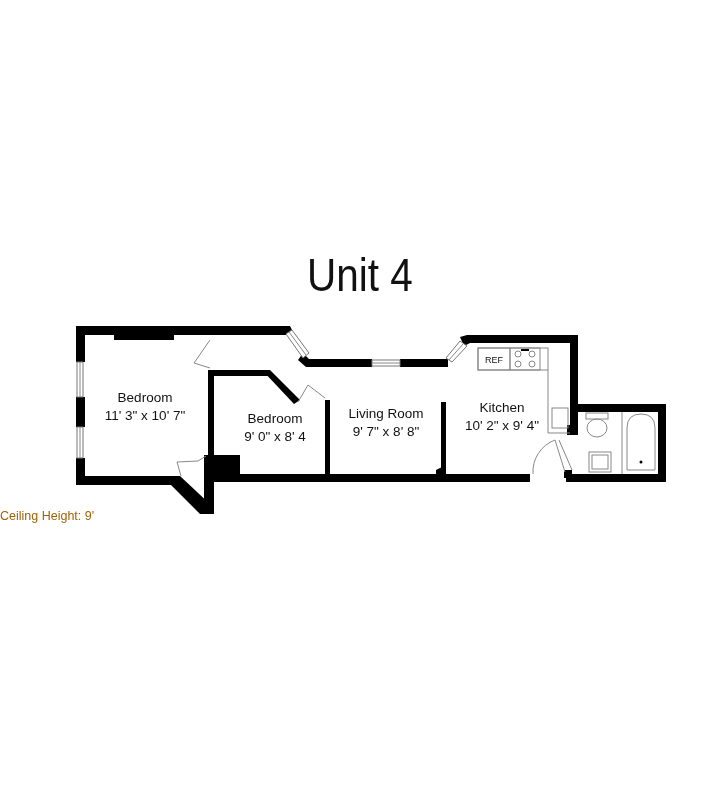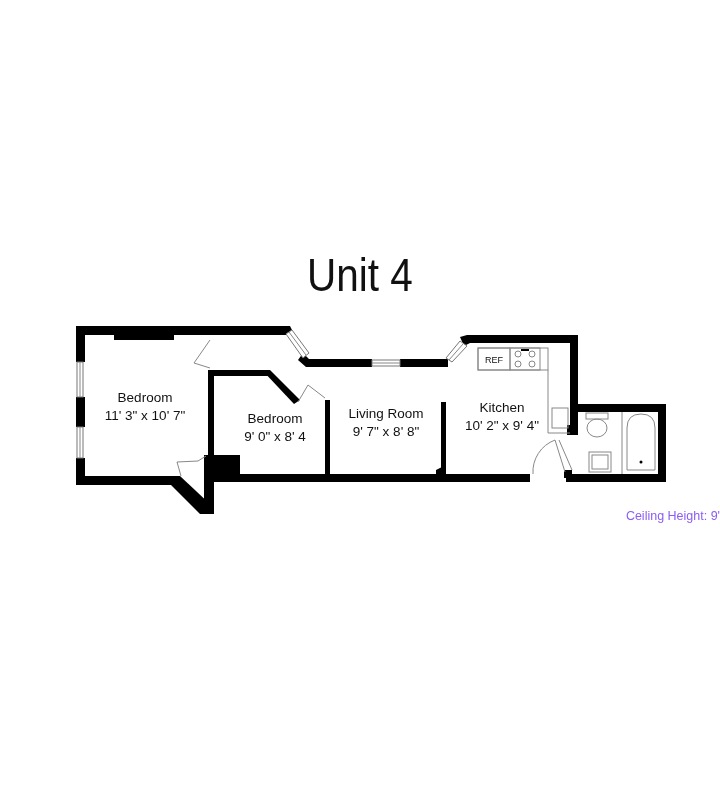--- a/index.html
+++ b/index.html
@@ -1,20 +1,20 @@
 <!DOCTYPE html>
 <html><head>
   <meta charset="utf-8">
   <style>
     html, body { margin: 0; padding: 0; background: #ffffff; }
     body { width: 720px; height: 800px; position: relative; overflow: hidden; font-family: "Liberation Sans", sans-serif; }
     .title { position: absolute; left: 0; width: 720px; top: 248px; text-align: center; font-size: 46px; color: #111; transform: scaleX(0.88); letter-spacing: 0px; }
     svg { position: absolute; left: 0; top: 0; }
     .room-label { font-family: "Liberation Sans", sans-serif; font-size: 13.5px; fill: #111; }
-    .ceil { position: absolute; left: 0; width: 720px; top: 509px; text-align: right; font-size: 12.5px; color: #8b5cf6; }
+    .ceil { position: absolute; left: 0; width: 720px; top: 509px; text-align: left; font-size: 12.5px; color: #a16207; }
     .wall { fill: #000; }
     .thin { stroke: #888; stroke-width: 1; fill: none; }
     .win { stroke: #777; stroke-width: 1; fill: #fff; }
   </style>
 </head>
 <body>
 
 <div class="title">Unit 4</div>
 
 <svg width="720" height="800" viewBox="0 0 720 800">

